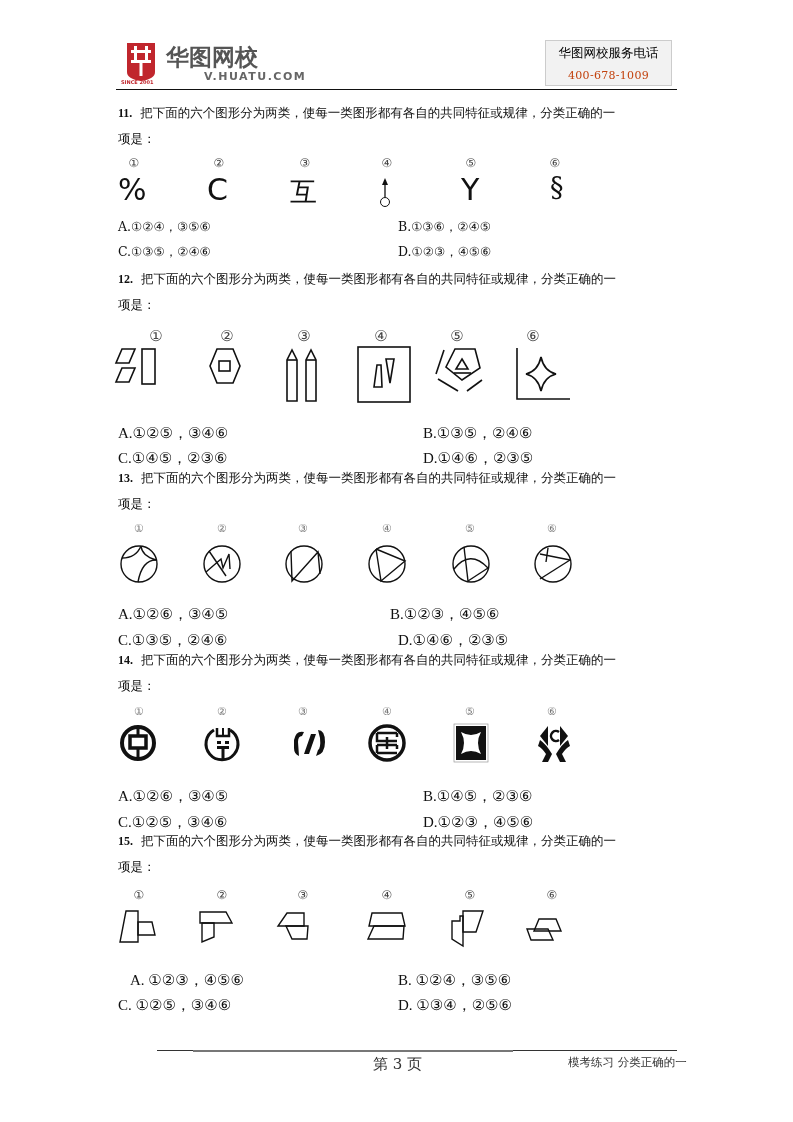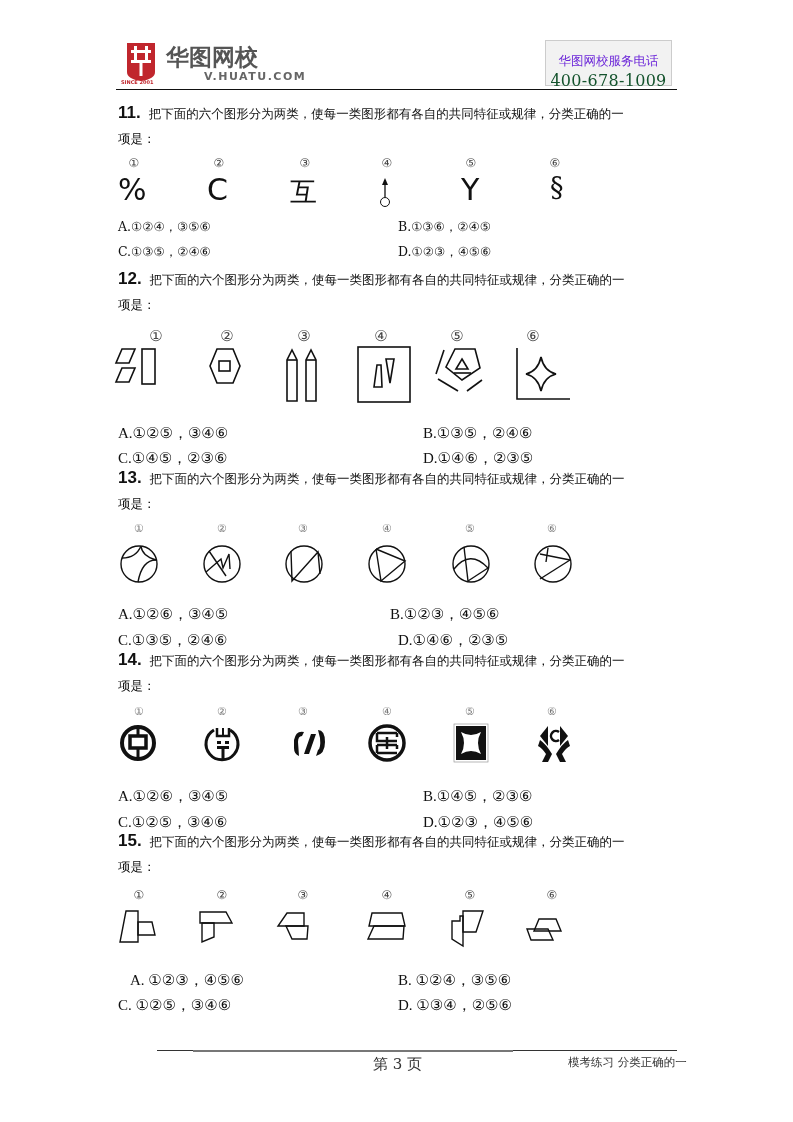--- a/index.html
+++ b/index.html
@@ -9,26 +9,26 @@
   
   .logo-badge { left:126px; top:42px; width:30px; height:40px; }
   .logo-text { left:166px; top:38px; font-family:"DejaVu Sans","Liberation Sans",sans-serif;
                font-size:23px; font-weight:bold; color:#555; letter-spacing:0px; line-height:38px; }
   .logo-url { left:204px; top:70px; font-family:"DejaVu Sans","Liberation Sans",sans-serif;
               font-size:11px; font-weight:bold; color:#666; letter-spacing:1.5px; }
   .logo-since { left:121px; top:79px; font-family:"DejaVu Sans","Liberation Sans",sans-serif;
                 font-size:5px; font-weight:bold; color:#c0262d; }
   .phone-box { left:545px; top:40px; width:125px; height:44px; background:#f2f2f2;
                border:1px solid #ccc; text-align:center; }
-  .phone-label { font-size:12.5px; color:#6d28d9; margin-top:12px; }
-  .phone-number { font-size:16px; color:#14532d; margin-top:1px; letter-spacing:0.3px; }
+  .phone-label { font-size:12.5px; color:#000000; margin-top:4px; }
+  .phone-number { font-size:11px; color:#c2410c; margin-top:7px; letter-spacing:0.3px; }
   .header-rule { left:116px; top:89px; width:561px; height:1px; background:#111; }
 
   .q-text { left:118px; font-size:12.5px; line-height:18px; width:565px; }
-  .q-num { font-family:Liberation Sans, sans-serif; font-weight:bold; font-size:17px; }
+  .q-num { font-family:Liberation Serif, serif; font-weight:bold; font-size:12px; }
   .q-cont { left:118px; font-size:12.5px; }
   .fig-label { font-size:12px; color:#444; text-align:center; width:30px; }
   .opt { font-size:12.5px; white-space:nowrap; }
   .opt.sans { font-family:Liberation Serif, serif; font-size:15px;margin-top:8px; }
   svg { overflow:visible; }
 
   .footer-rule-a { left:157px; top:1050px; width:520px; height:1px; background:#333; }
   .footer-rule-b { left:193px; top:1050px; width:320px; height:2px; background:#777; }
   .footer-page { left:373px; top:1055px; font-size:15px; color:#333; }
   .footer-slogan { left:568px; top:1055px; font-size:11.5px; color:#333; }

